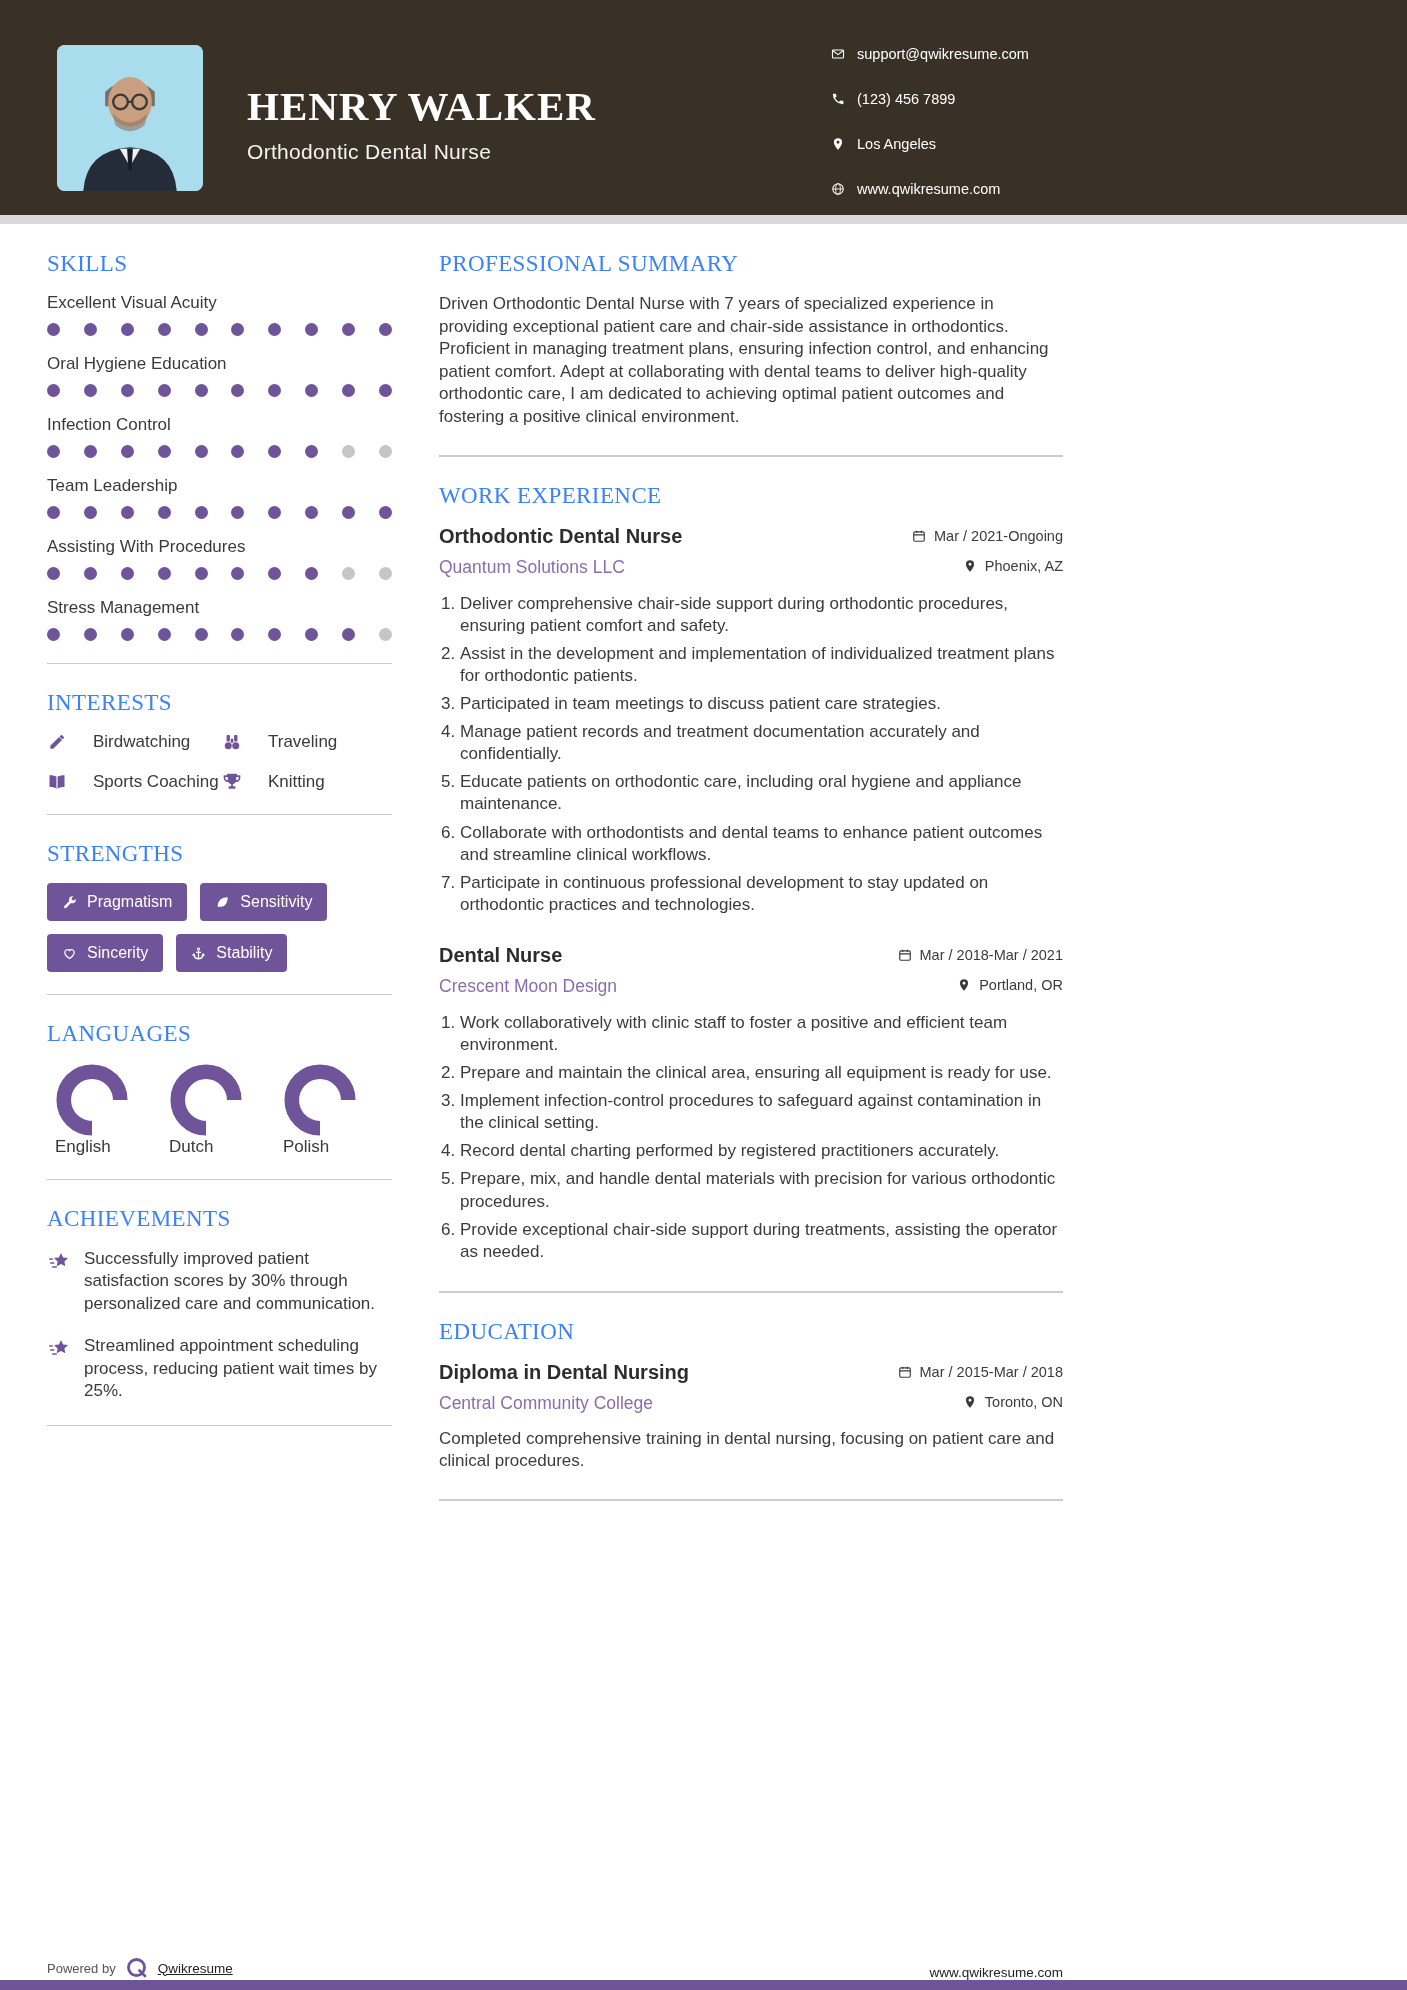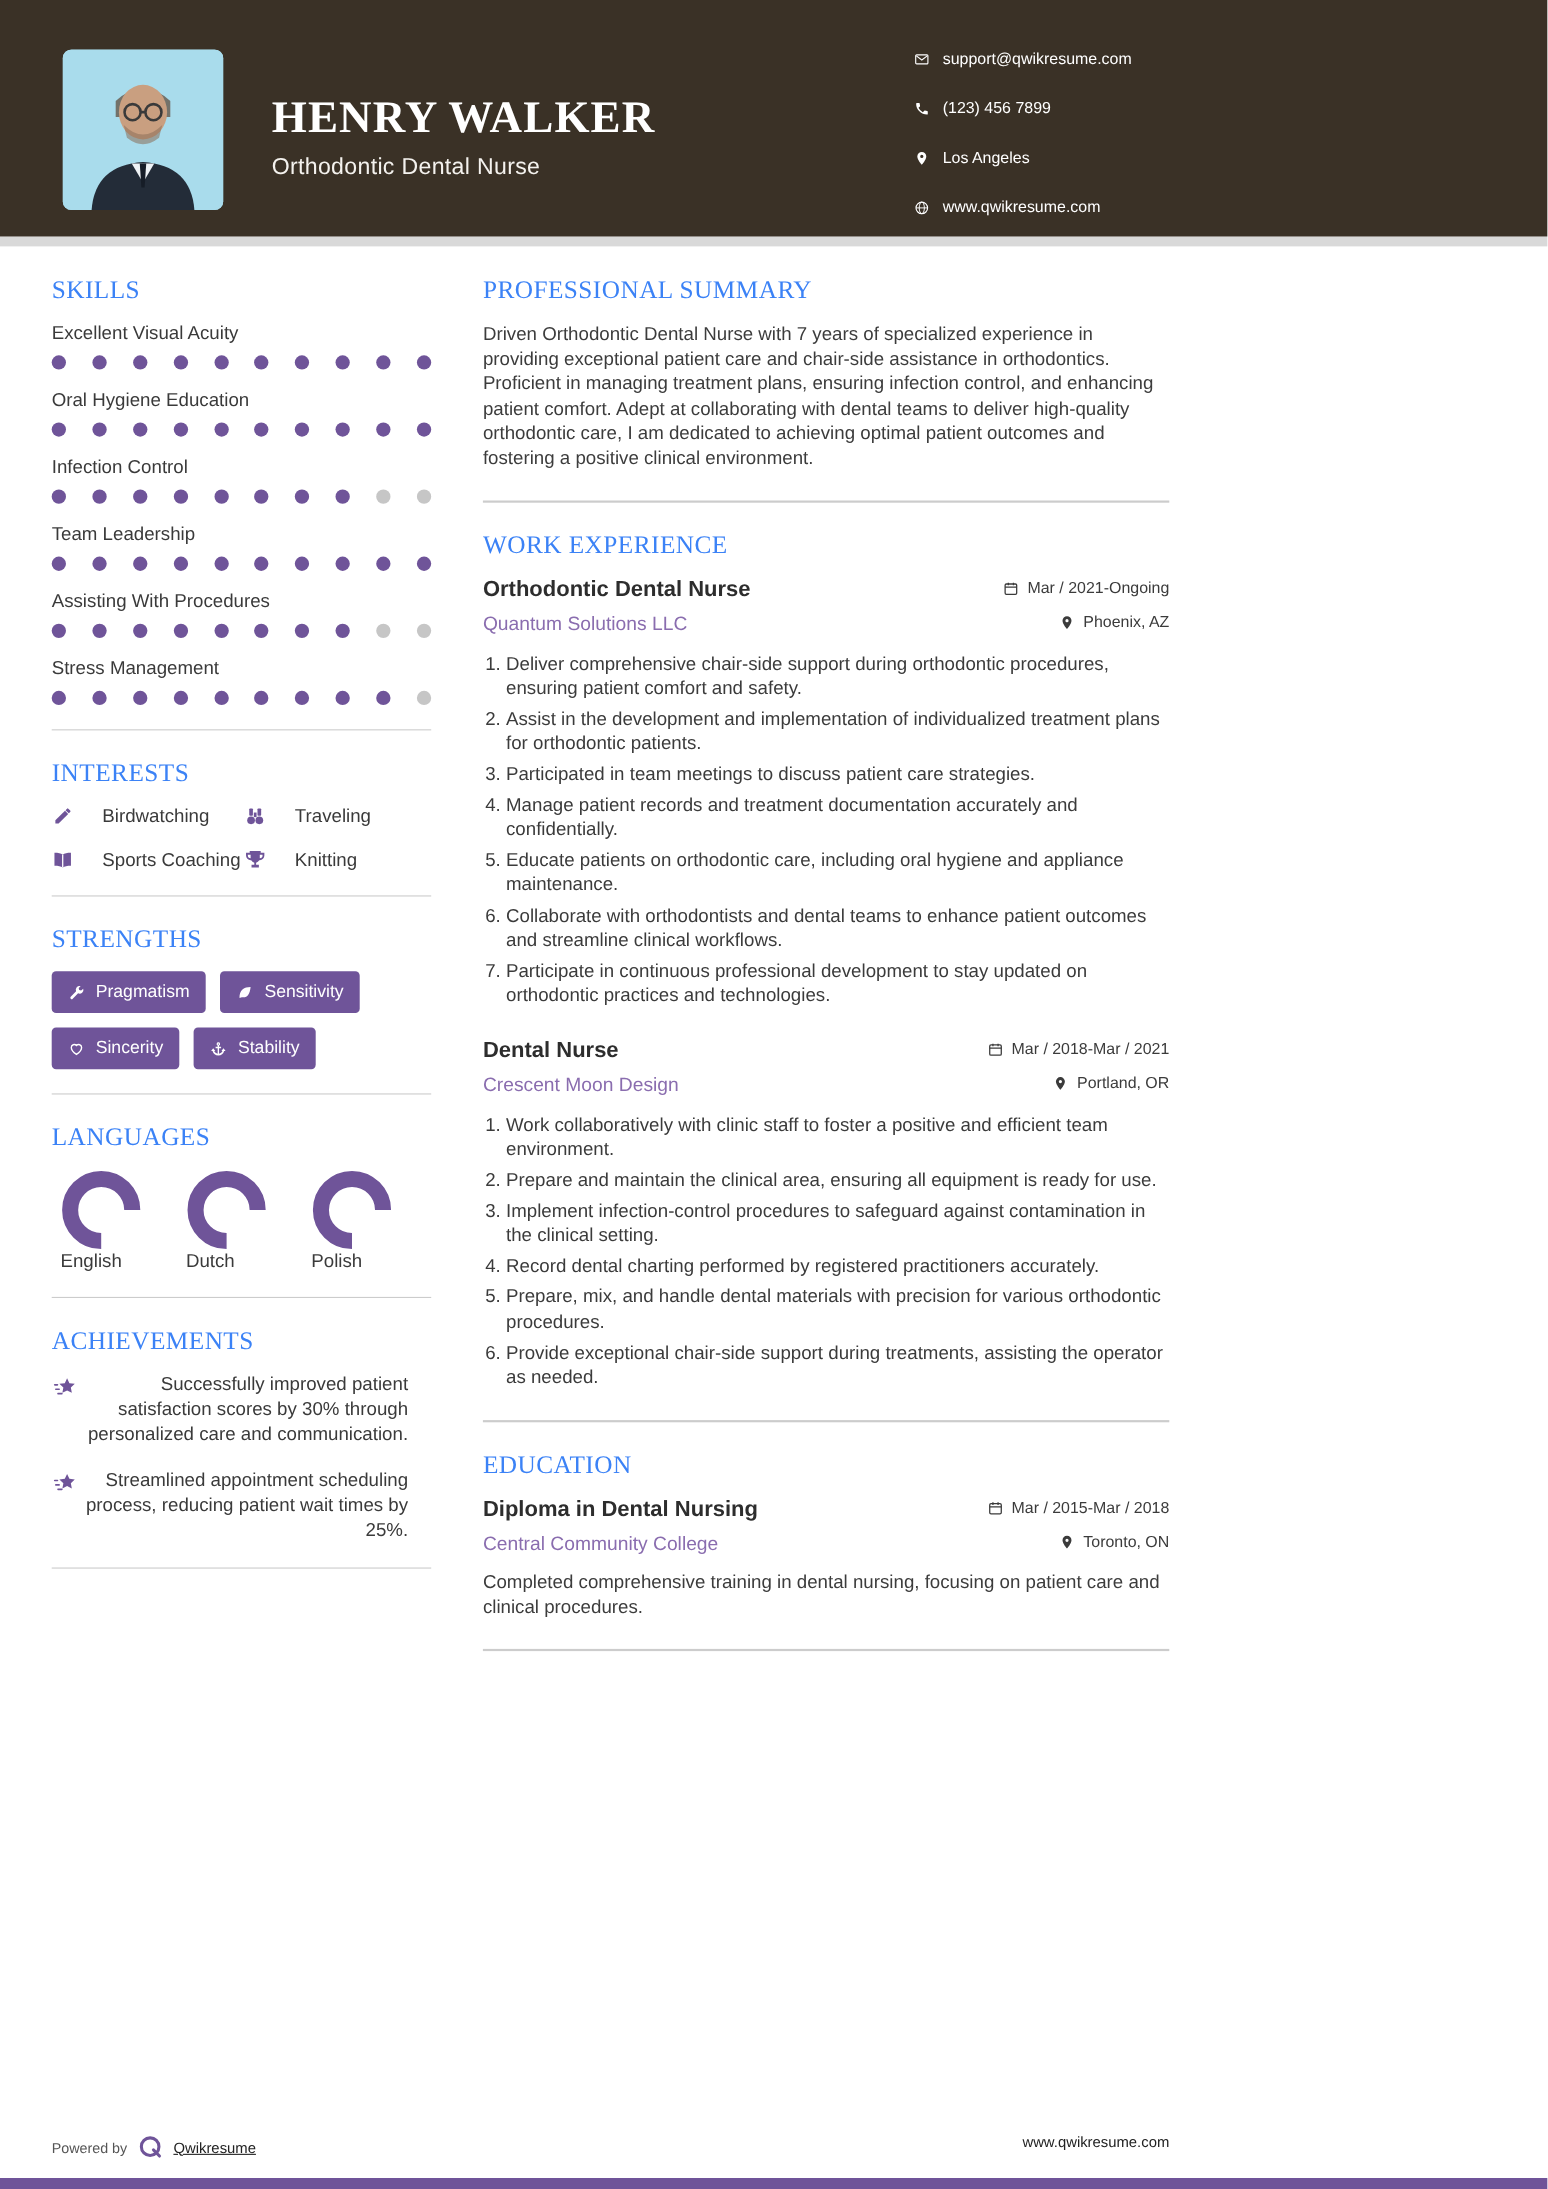--- a/index.html
+++ b/index.html
@@ -55,40 +55,40 @@
   .badge svg{width:15px;height:15px;flex:none;}
 
   
   .langs{display:flex;gap:40px;padding-left:8px;}
   .lang{display:flex;flex-direction:column;align-items:flex-start;gap:0;}
   .arc{width:74px;height:74px;}
   .arc circle{fill:none;stroke:var(--accent);stroke-width:15;}
   .lang-label{font-size:17px;color:#3a3a3a;}
 
   
-  .ach{display:flex;margin-bottom:20px;text-align:right;}
+  .ach{display:flex;gap:13px;margin-bottom:20px;}
   .ach svg{width:24px;height:24px;color:var(--accent);flex:none;margin-top:2px;}
   .ach-text{font-size:17px;line-height:1.32;color:#3a3a3a;max-width:300px;}
 
   
   .summary-text{font-size:17px;line-height:1.33;color:#3c3c3c;}
   .job{margin-bottom:28px;}
   .job-head{display:flex;justify-content:space-between;align-items:baseline;}
   .job-title{font-size:20px;font-weight:700;color:#2d2d2d;}
   .meta{display:flex;align-items:center;gap:8px;font-size:14.5px;color:#3b3b3b;white-space:nowrap;}
   .meta svg{width:14px;height:14px;flex:none;}
   .job-sub{display:flex;justify-content:space-between;align-items:baseline;margin-top:9px;}
   .company{font-size:17.5px;color:var(--accent-light);}
   .bullets{margin:15px 0 0 0;padding-left:21px;}
   .bullets li{font-size:17px;line-height:1.3;color:#3b3b3b;margin-bottom:6px;}
   .edu-desc{font-size:17px;line-height:1.33;color:#3c3c3c;margin-top:14px;}
 
   
-  .footer{position:absolute;left:47px;width:1016px;bottom:26px;display:flex;
-          justify-content:space-between;align-items:flex-start;}
+  .footer{position:absolute;left:47px;width:1016px;bottom:10px;display:flex;
+          justify-content:space-between;align-items:flex-end;}
   .footer-left{display:flex;align-items:center;gap:9px;}
   .powered{font-size:13px;color:#555;}
   .qlogo svg{width:24px;height:24px;color:var(--accent);display:block;}
   .brand{font-size:13.5px;color:#222;text-decoration:underline;cursor:pointer;}
   .site{font-size:13.5px;color:#222;text-decoration:none;}
   .bottom-bar{position:absolute;left:0;bottom:0;width:100%;height:10px;background:var(--accent);}
 </style>
 </head>
 <body>
 

